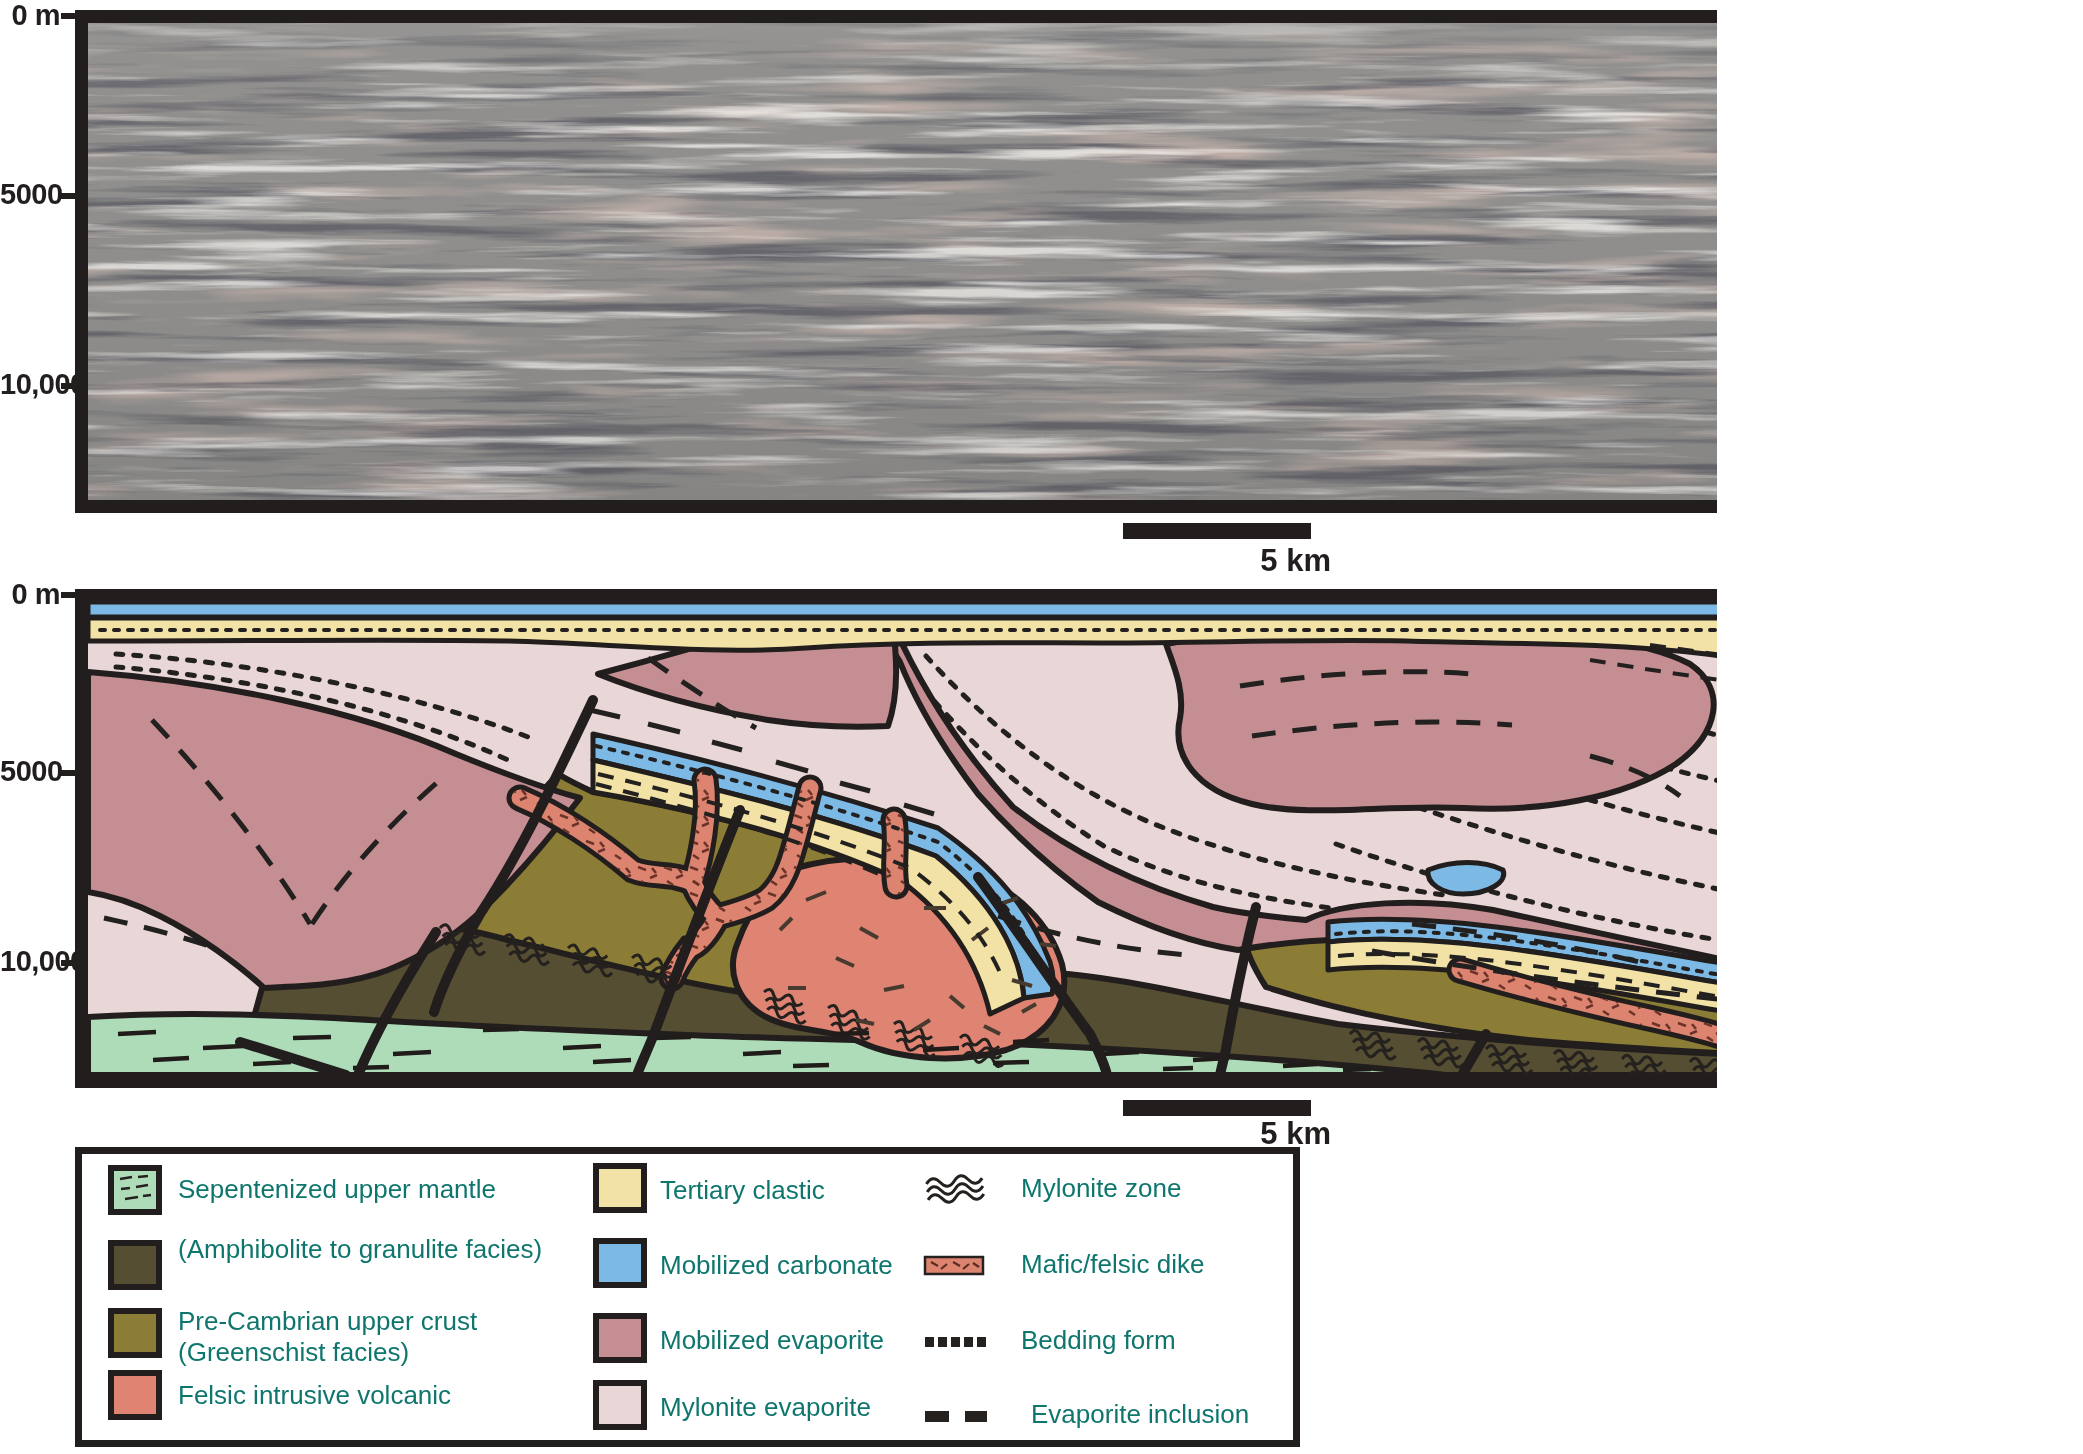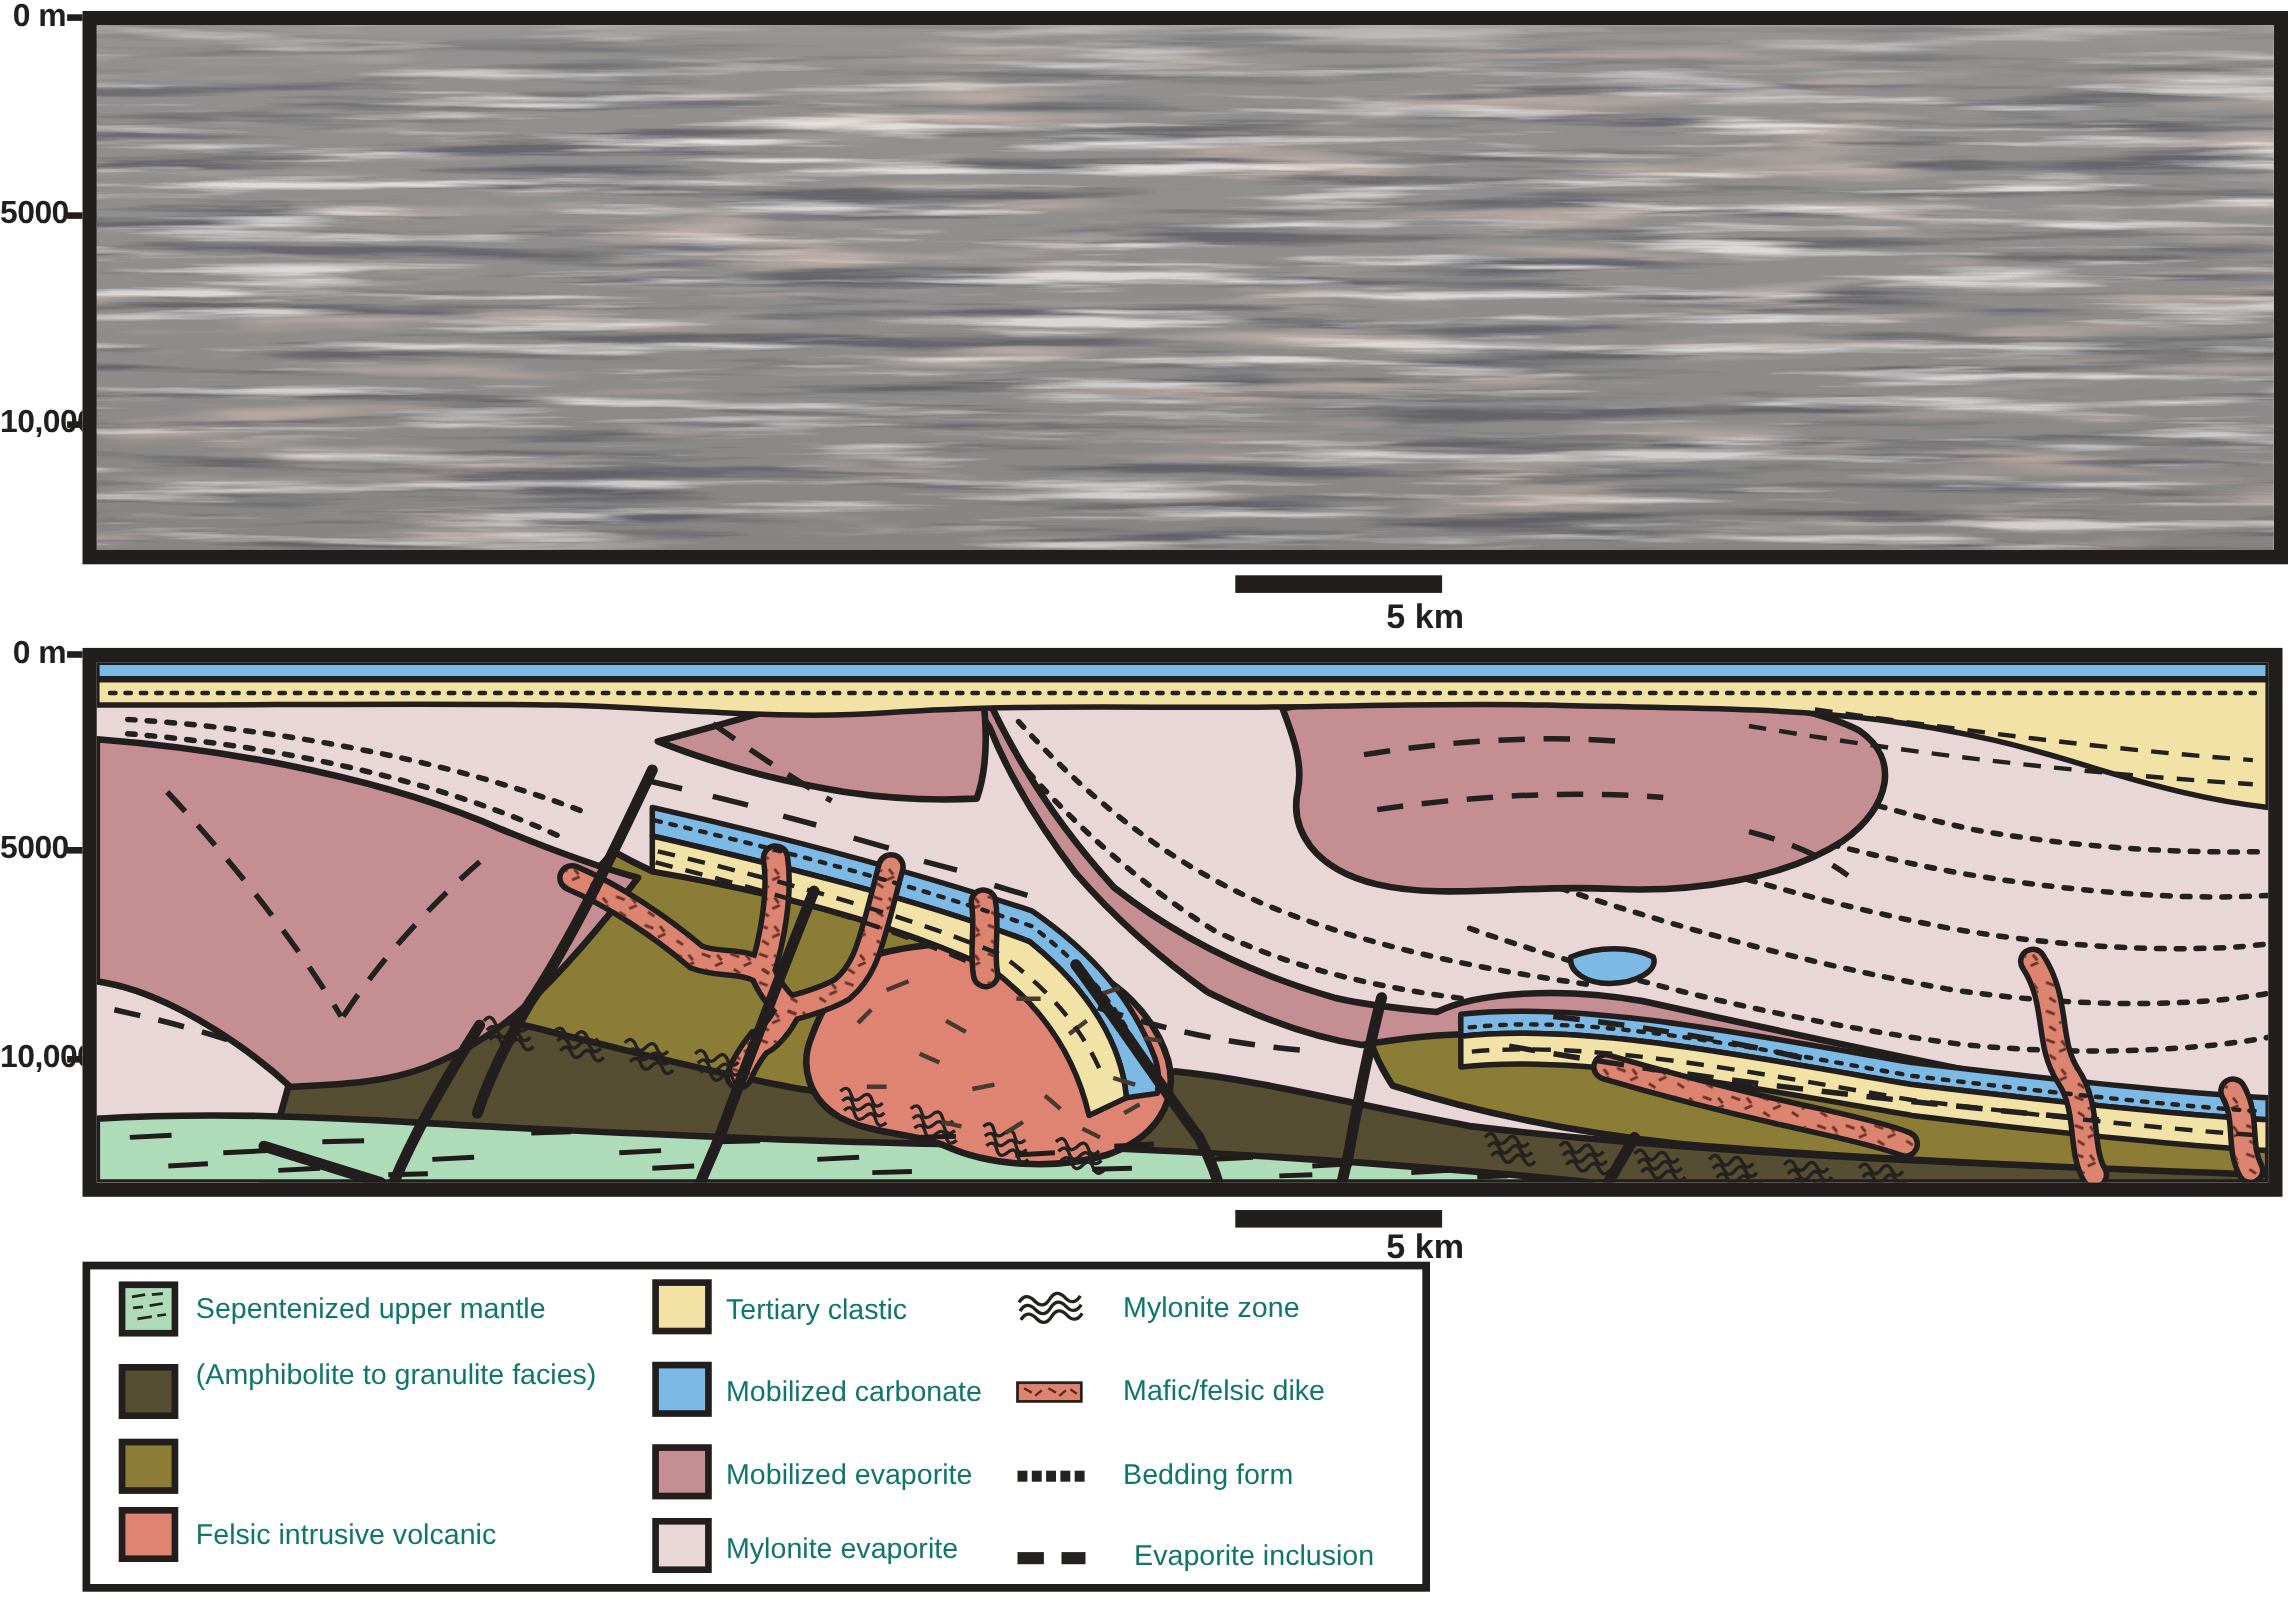--- a/index.html
+++ b/index.html
@@ -1,16 +1,16 @@
 <!DOCTYPE html>
 <html style="--ink: #211e1d; --seisBase: #908f8d; --mantle: #afdcb8; --lowerCrust: #564e32; --upperCrust: #8b7c36; --felsic: #df8372; --dike: #dd8471; --clastic: #f3e2a5; --carbonate: #7cb9e5; --mobilized: #c48e92; --layered: #e9d6d6;"><head>
 <meta charset="utf-8">
 <style>
   html,body{margin:0;padding:0;background:#fff;}
-  .fig{position:relative;width:2083px;height:1454px;background:#fff;
+  .fig{position:relative;width:1717px;height:1454px;background:#fff;
        font-family:"Liberation Sans",sans-serif;color:var(--ink);overflow:hidden;}
   .panel{position:absolute;border:13px solid var(--ink);box-sizing:border-box;background:#fff;}
   .panel svg{display:block;width:100%;height:100%;}
   #seismic{left:75px;top:10px;width:2005px;height:503px;}
   #xsec{left:75px;top:589px;width:2000px;height:499px;}
   .ylab{position:absolute;left:0;width:60px;text-align:right;font-size:29px;font-weight:700;
         letter-spacing:-0.5px;white-space:nowrap;}
   .tick{position:absolute;left:61px;width:15px;height:6px;background:var(--ink);}
   .sbar{position:absolute;left:1123px;width:188px;height:16px;background:var(--ink);}
   .slab{position:absolute;left:1103px;width:228px;text-align:right;font-size:31px;font-weight:700;}
@@ -255,20 +255,24 @@
     </div>
     <div class="ltxt" style="left:96px;top:20px;">
       <div>Sepentenized upper mantle</div>
       <div></div>
     </div>
     <div class="sw" style="left: 26px; top: 86px; background: rgb(86, 78, 50);"></div>
     <div class="ltxt" style="left:96px;top:80px;">
       <div>(Amphibolite to granulite facies)</div>
     </div>
     <div class="sw" style="left: 26px; top: 154px; background: rgb(139, 124, 54);"></div>
+    <div class="ltxt" style="left:96px;top:152px;">
+      <div>Pre-Cambrian upper crust</div>
+      <div>(Greenschist facies)</div>
+    </div>
     <div class="sw" style="left: 26px; top: 216px; background: rgb(223, 131, 114);"></div>
     <div class="ltxt" style="left:96px;top:226px;">
       <div>Felsic intrusive volcanic</div>
       <div></div>
     </div>
 
     <div class="sw" style="left: 511px; top: 9px; background: rgb(243, 226, 165);"></div>
     <div class="ltxt" style="left:578px;top:21px;">
       <div>Tertiary clastic</div>
     </div>

